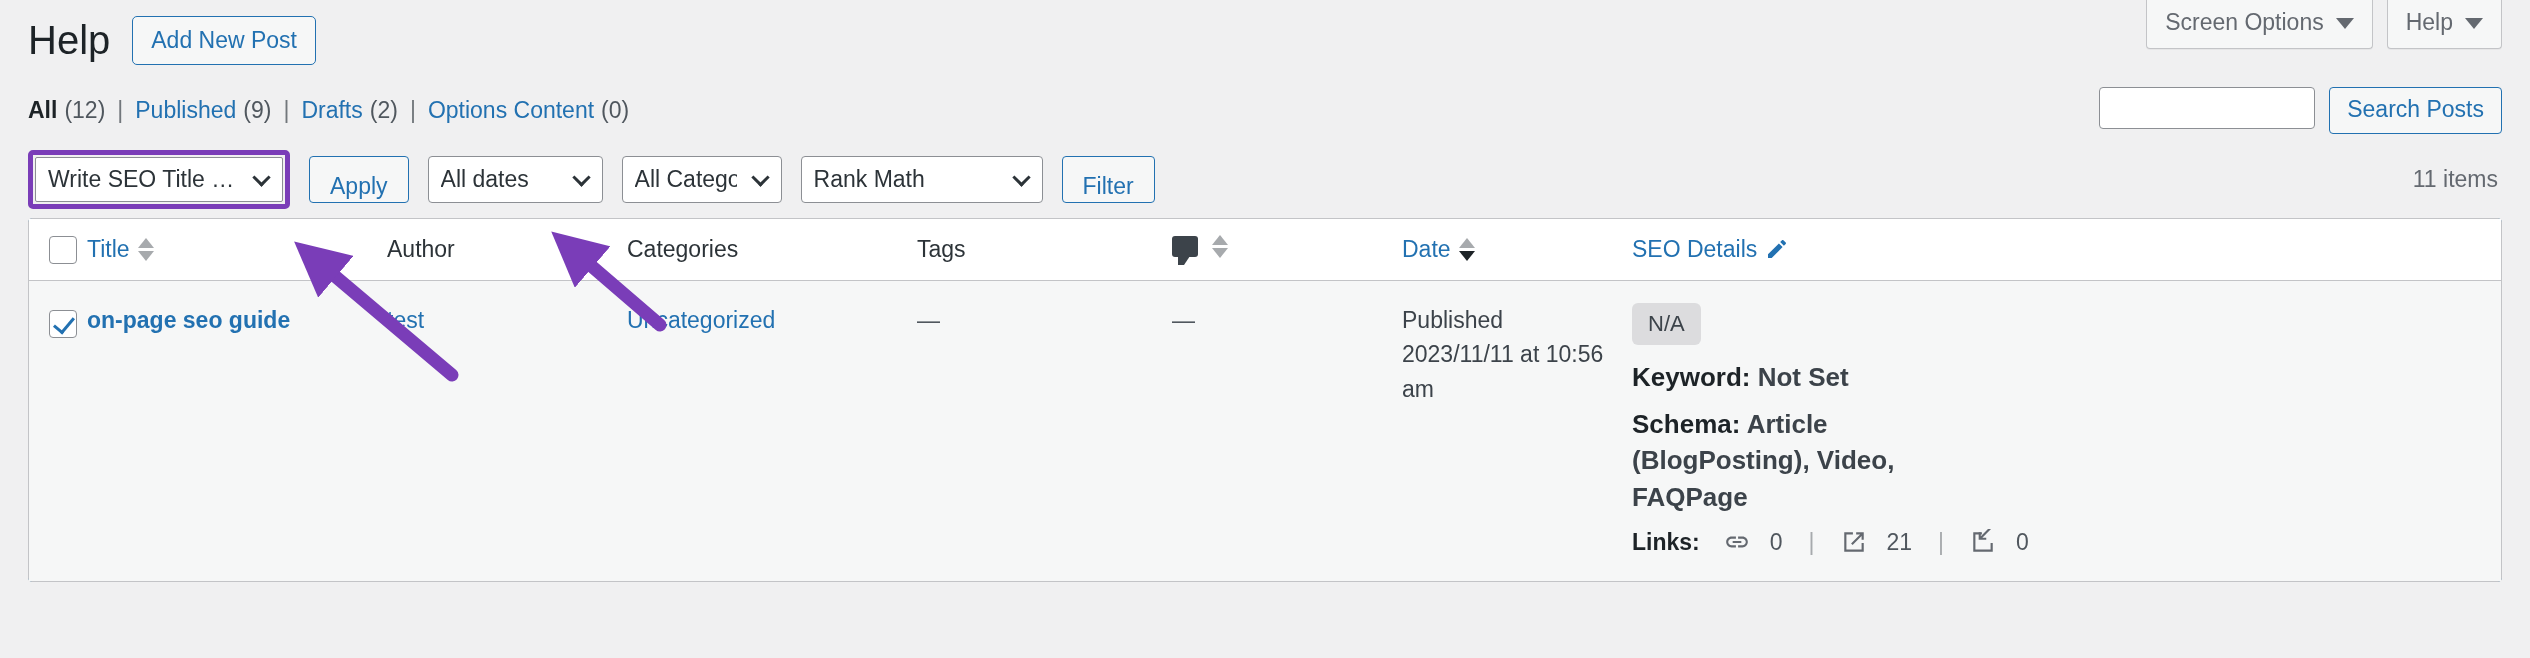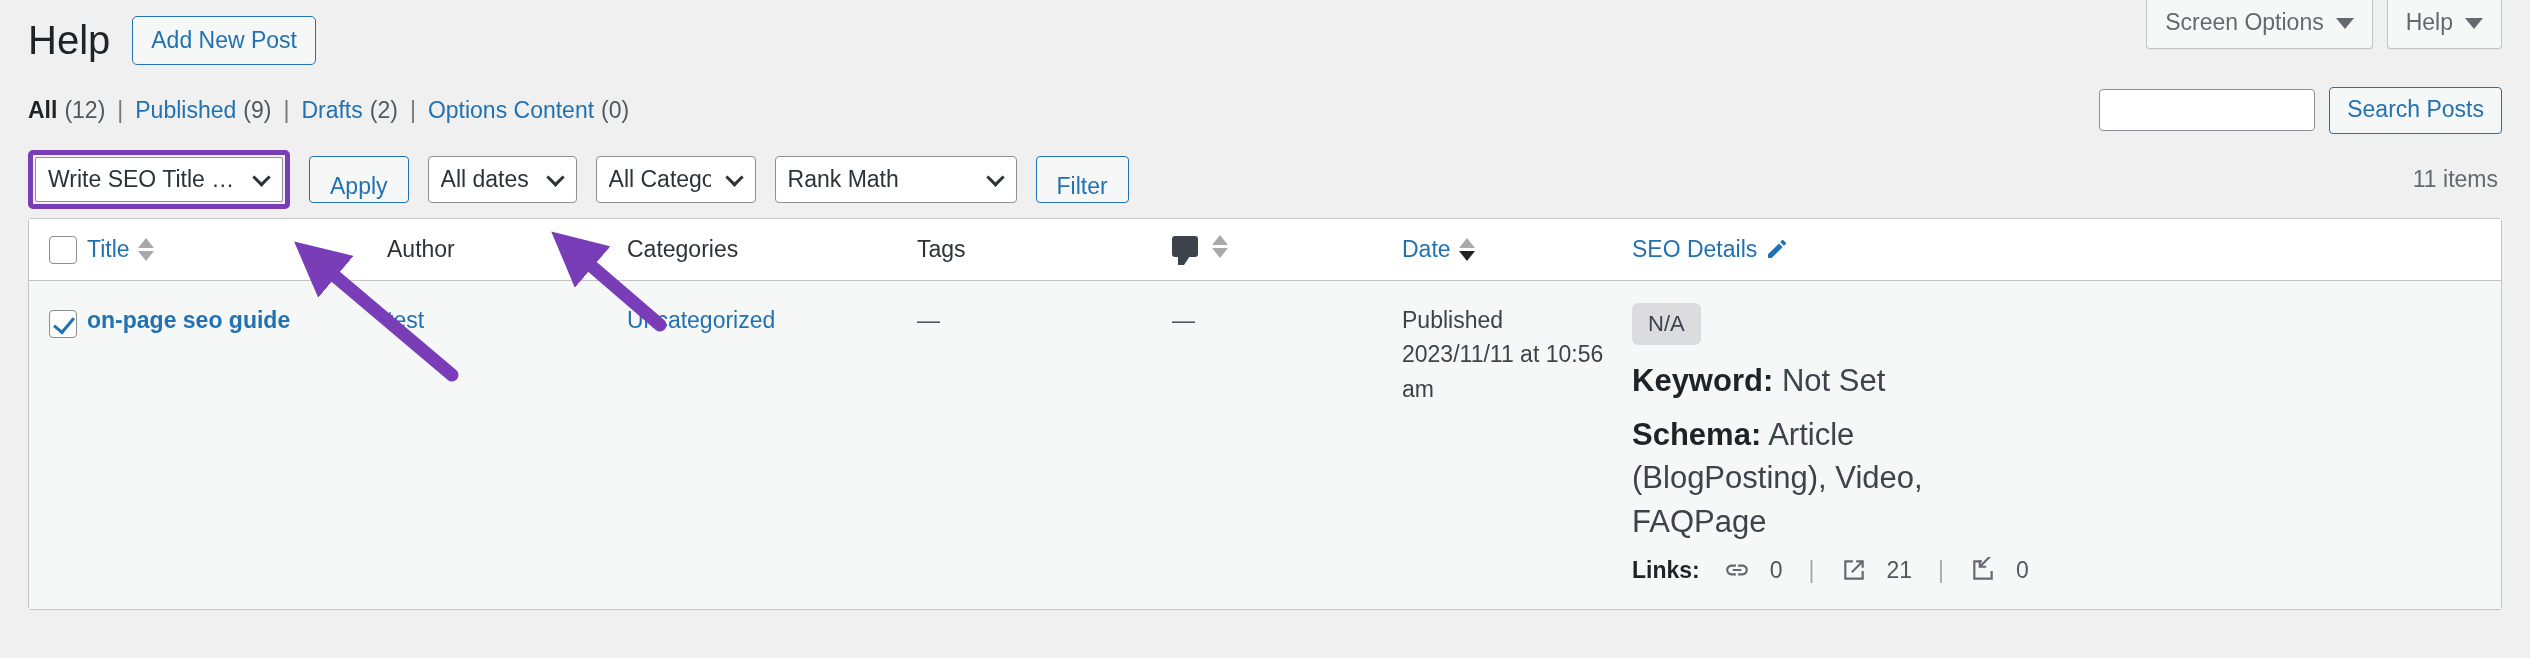--- a/index.html
+++ b/index.html
@@ -95,21 +95,21 @@
     text-align: center;
   }
   .subsubsub li { display: flex; align-items: baseline; }
   .subsubsub a { color: #2271b1; text-decoration: none; }
   .subsubsub a.current { color: #1d2327; font-weight: 700; }
   .subsubsub .count { color: #50575e; margin-left: 7px; }
   .subsubsub .sep { color: #72777c; margin: 0 12px; }
 
   .search-box {
     display: flex;
-    align-items: center;
+    align-items: flex-start;
     gap: 14px;
   }
   .search-input {
     width: 216px;
     height: 42px;
     border: 1px solid #8c8f94;
     border-radius: 4px;
     background: #fff;
     font-size: 22px;
     padding: 0 10px;
@@ -196,21 +196,21 @@
     color: #2271b1;
     border-radius: 4px;
     font-size: 23px;
     padding: 16px 20px 10px;
     cursor: pointer;
     font-family: "Liberation Sans", sans-serif;
     height: 47px;
     line-height: 1.2;
   }
 
-  .sel-dates .wp-select { width: 149px; }
+  .sel-dates .wp-select { width: 175px; }
   .sel-cats  .wp-select { width: 160px; }
   .sel-rm    .wp-select { width: 242px; }
 
   .displaying-num {
     font-size: 23px;
     color: #646970;
     padding-right: 4px;
   }
 
   
@@ -339,25 +339,26 @@
     display: inline-block;
     background: #dcdcde;
     color: #3c434a;
     border-radius: 6px;
     padding: 7px 16px;
     font-size: 22px;
     line-height: 1.3;
     margin-bottom: 14px;
   }
   .seo-line {
-    font-size: 31px;
+    font-size: 26px;
     color: #3c434a;
     margin-bottom: 10px;
     max-width: 330px;
     line-height: 1.4;
+    font-weight: bold;
   }
   .seo-line b { color: #1d2327; }
   .links-line {
     display: flex;
     align-items: center;
     gap: 20px;
     font-size: 23px;
     color: #50575e;
     flex-wrap: wrap;
   }

